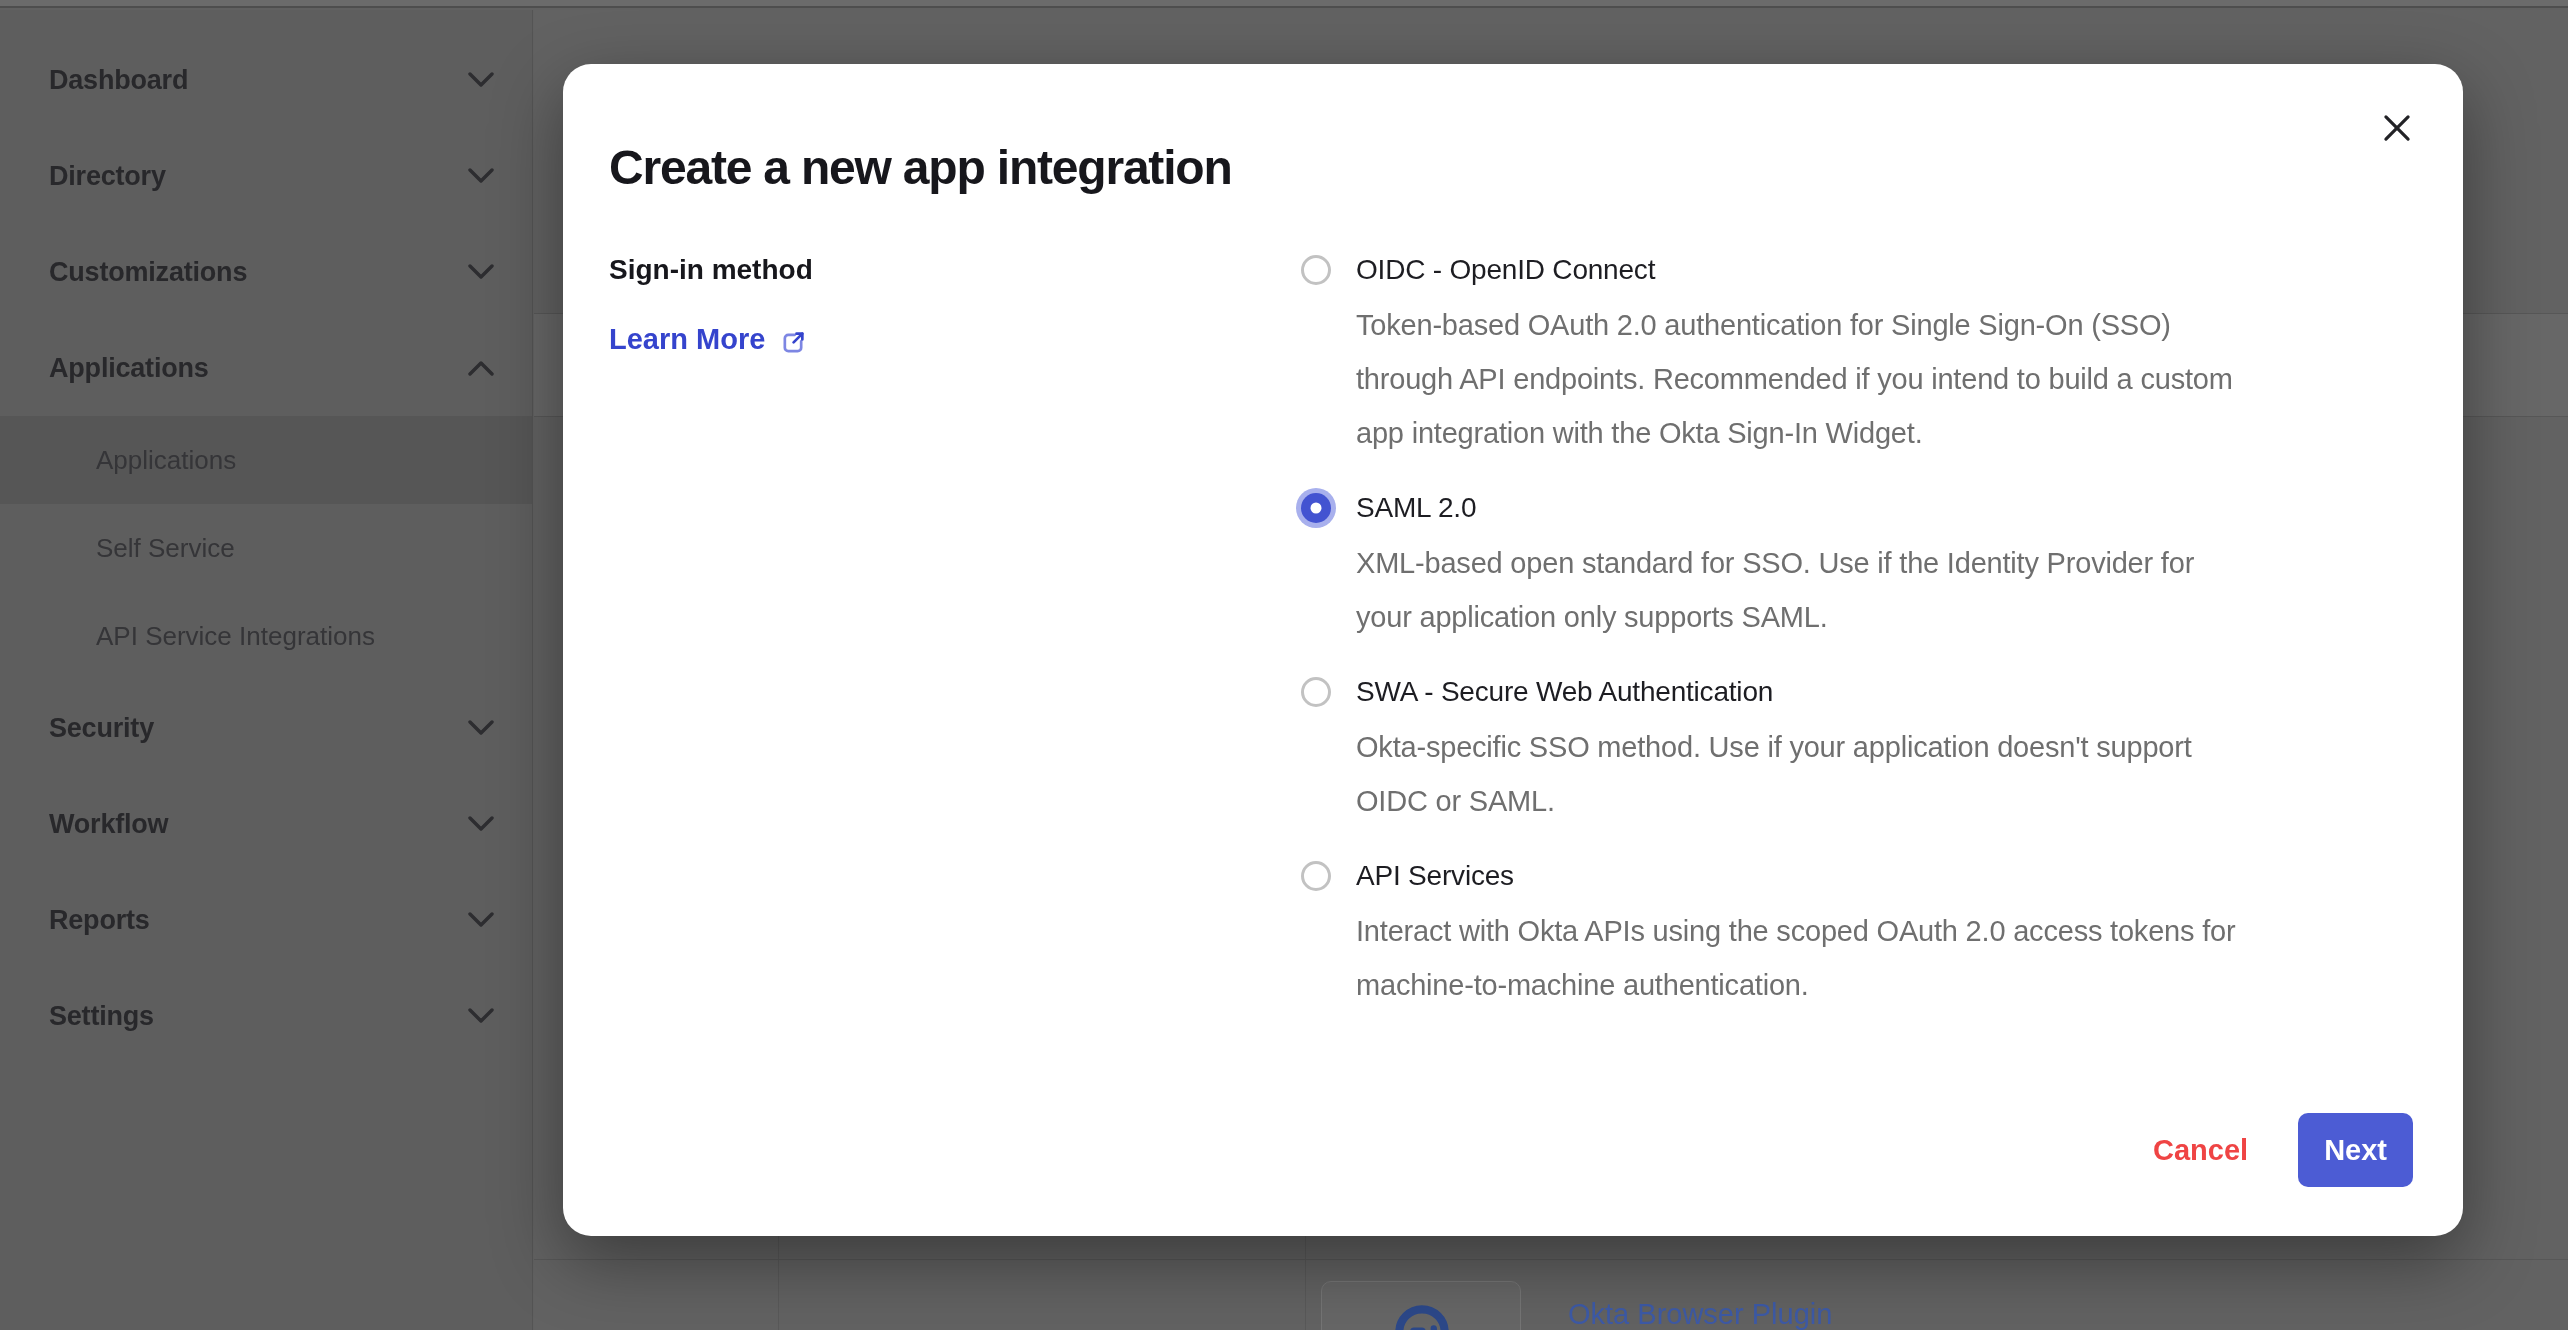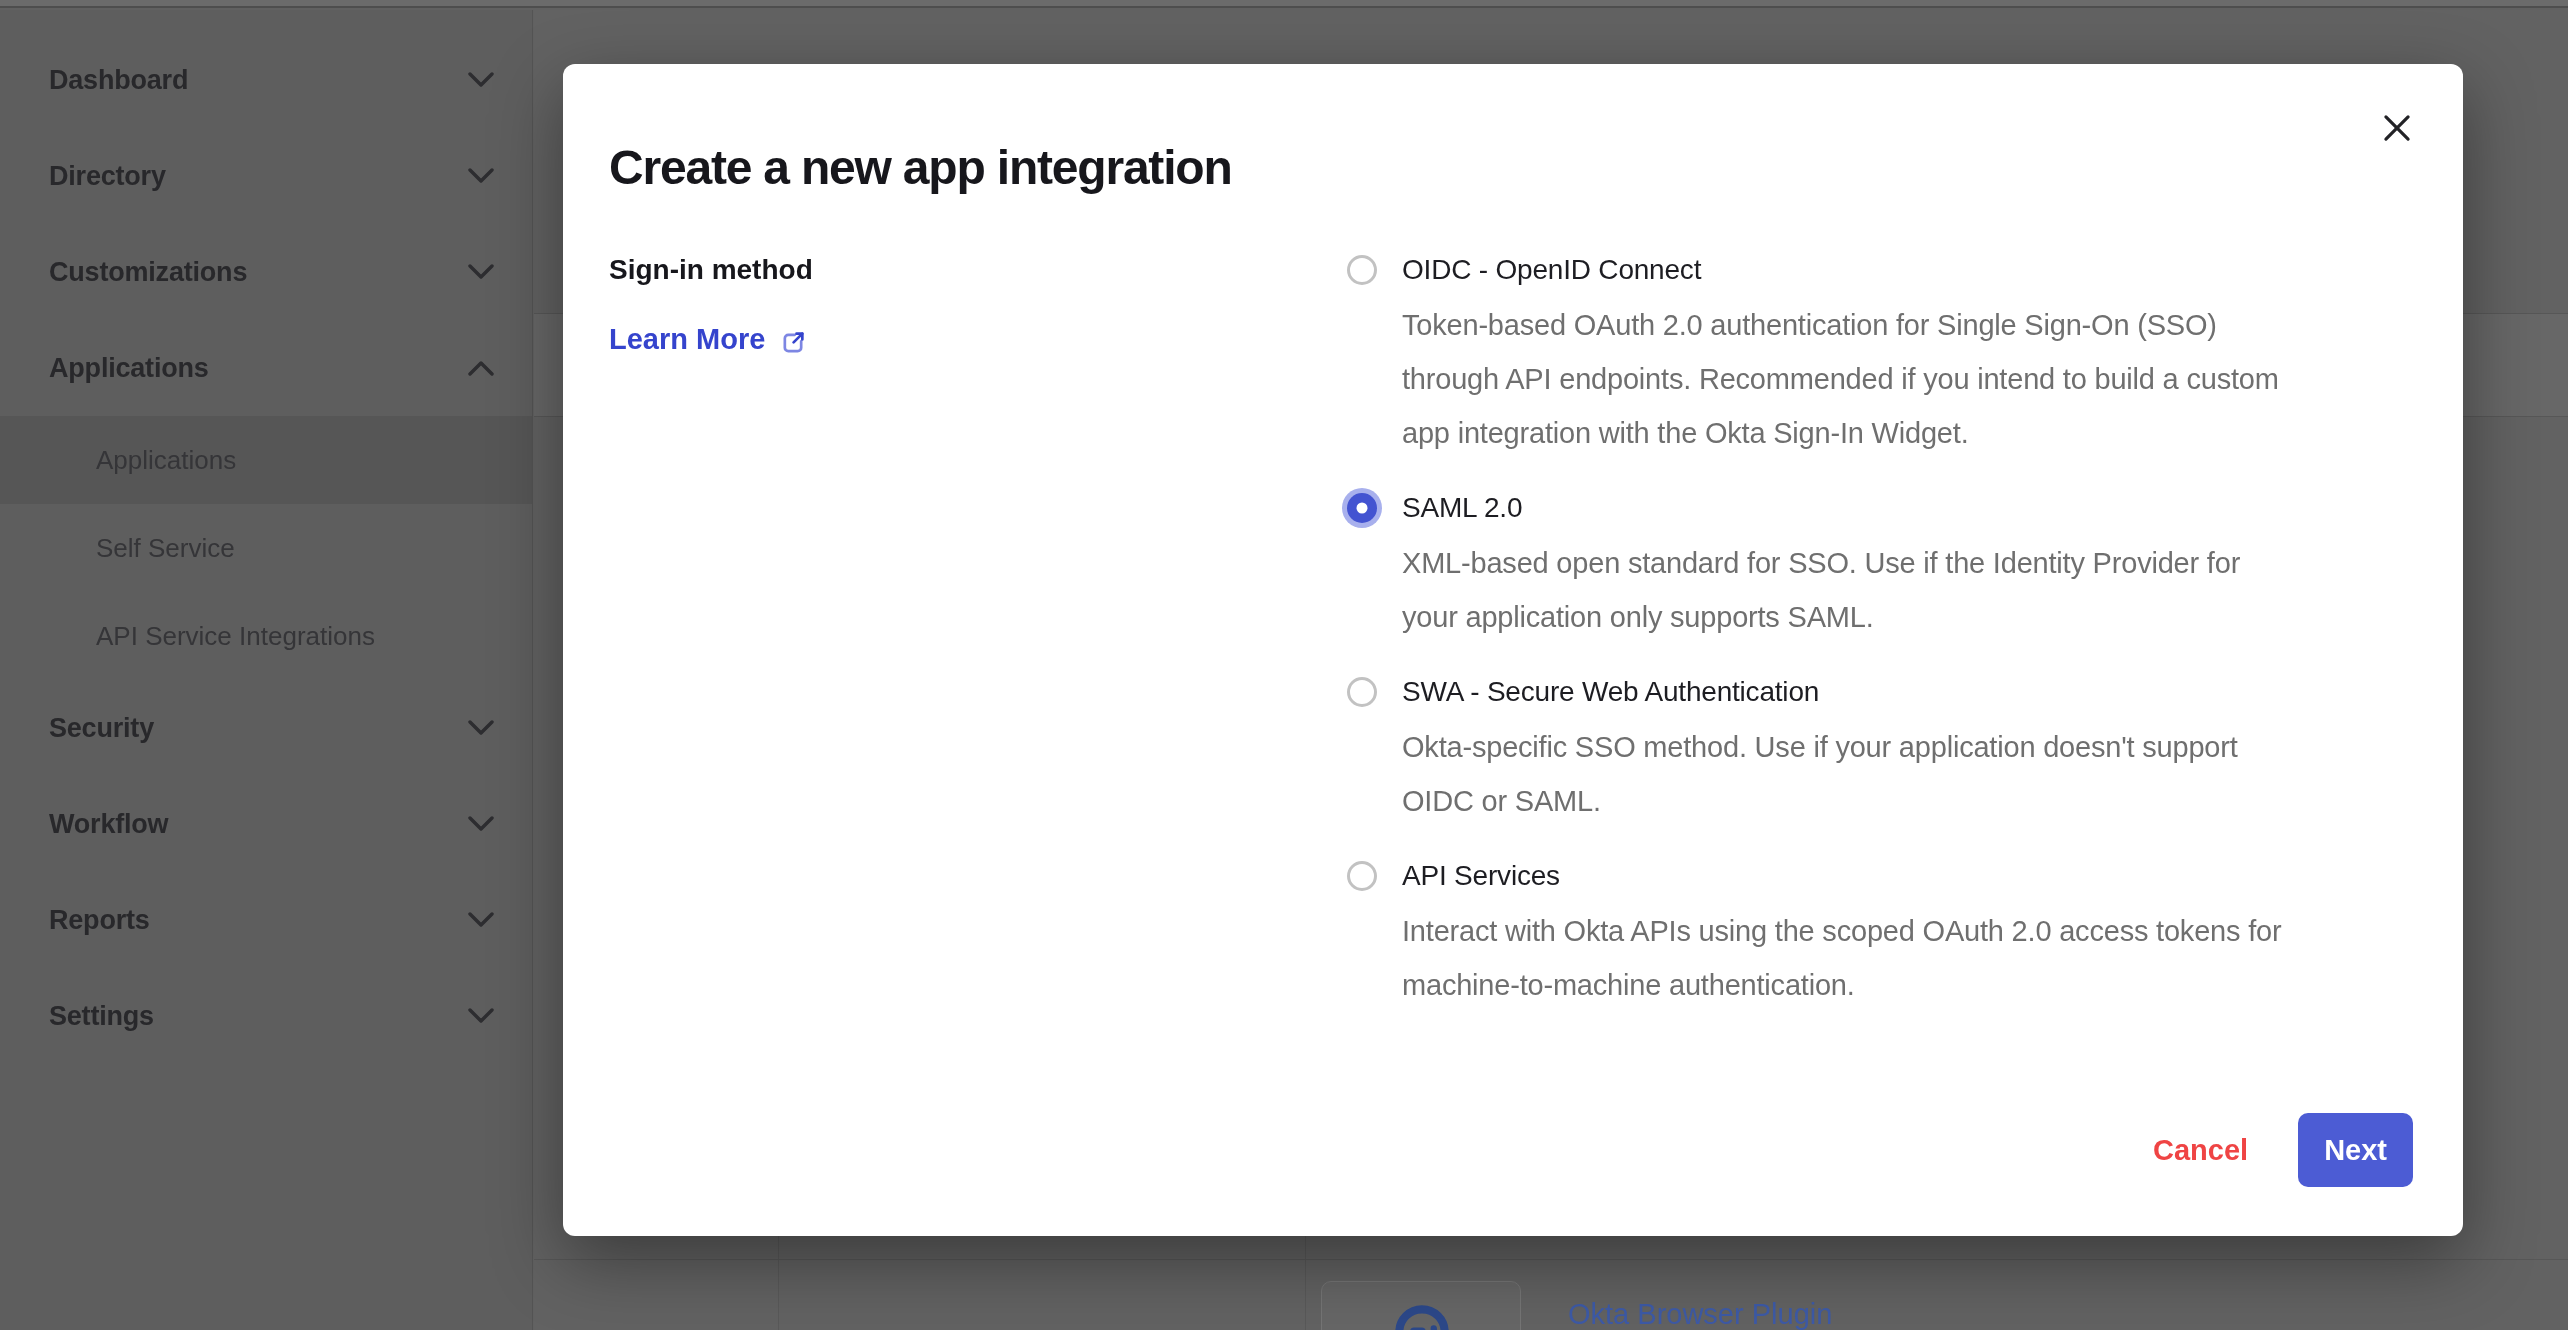--- a/index.html
+++ b/index.html
@@ -35,35 +35,35 @@
   .app-tile { position:absolute; left:787px; top:1271px; width:200px; height:80px;
               background:#696969; border:1px solid #787878; border-radius:10px; }
   .app-tile svg { position:absolute; left:71px; top:21px; }
   .bg-app-link { position:absolute; left:1034px; top:1284px; font-size:29px; line-height:40px;
                  color:#3f5caa; font-weight:400; cursor:pointer; }
 
   .backdrop { position:absolute; inset:0; background:rgba(0,0,0,0.02); }
 
   
   .modal { position:absolute; left:563px; top:64px; width:1900px; height:1172px;
-           background:#ffffff; border-radius:12px;
+           background:#ffffff; border-radius:28px;
            box-shadow:0 24px 70px rgba(0,0,0,0.40); }
   .close-btn { position:absolute; top:42px; right:44px; width:44px; height:44px;
                background:none; border:none; cursor:pointer; display:flex;
                align-items:center; justify-content:center; }
   .modal-title { position:absolute; left:46px; top:75px; font-size:48px; line-height:58px;
                  font-weight:bold; color:#17171c; letter-spacing:-1.2px; }
 
   .section-label { position:absolute; left:46px; top:188px; font-size:28px; line-height:36px;
                    font-weight:bold; color:#17171c; }
   .learn-more { position:absolute; left:46px; top:257px; display:flex; align-items:flex-end;
                 gap:14px; cursor:pointer; text-decoration:none; }
   .learn-more .lm-text { font-size:29px; line-height:36px; font-weight:bold; color:#3544cd; }
 
-  .options { position:absolute; left:784px; top:184px; width:1080px; }
+  .options { position:absolute; left:738px; top:184px; width:1080px; }
   .option { margin-bottom:26px; }
   .option-head { display:flex; align-items:center; gap:25px; height:44px; cursor:pointer; }
   .radio { width:30px; height:30px; border-radius:50%; border:3px solid #c2c2c2;
            background:#fff; flex:none; }
   .radio.selected { border:none; background:#4353d1; box-shadow:0 0 0 5px #a8b0ed;
                     position:relative; }
   .radio.selected::after { content:""; position:absolute; width:11px; height:11px;
                            border-radius:50%; background:#fff; left:50%; top:50%;
                            transform:translate(-50%,-50%); }
   .option-label { font-size:28px; color:#1d1d22; letter-spacing:-0.2px; }

